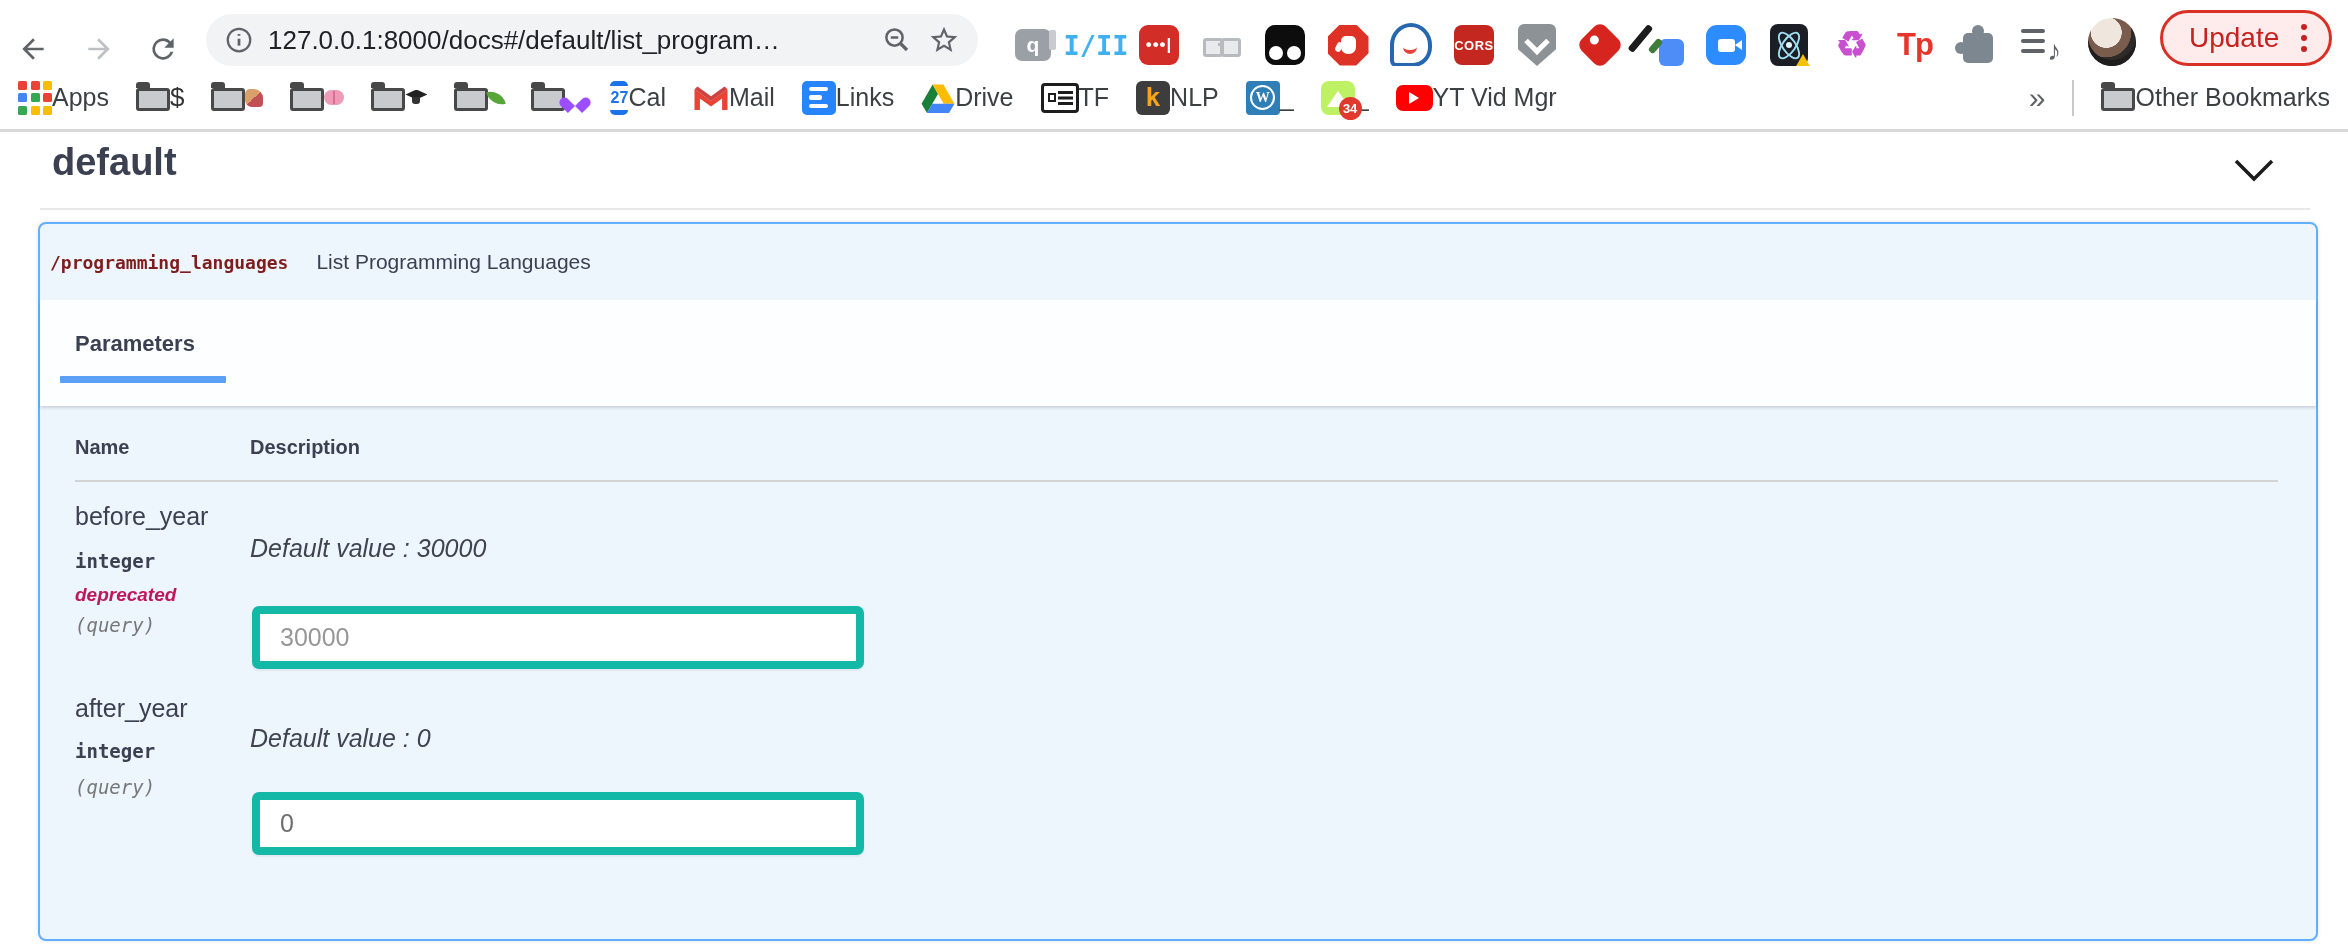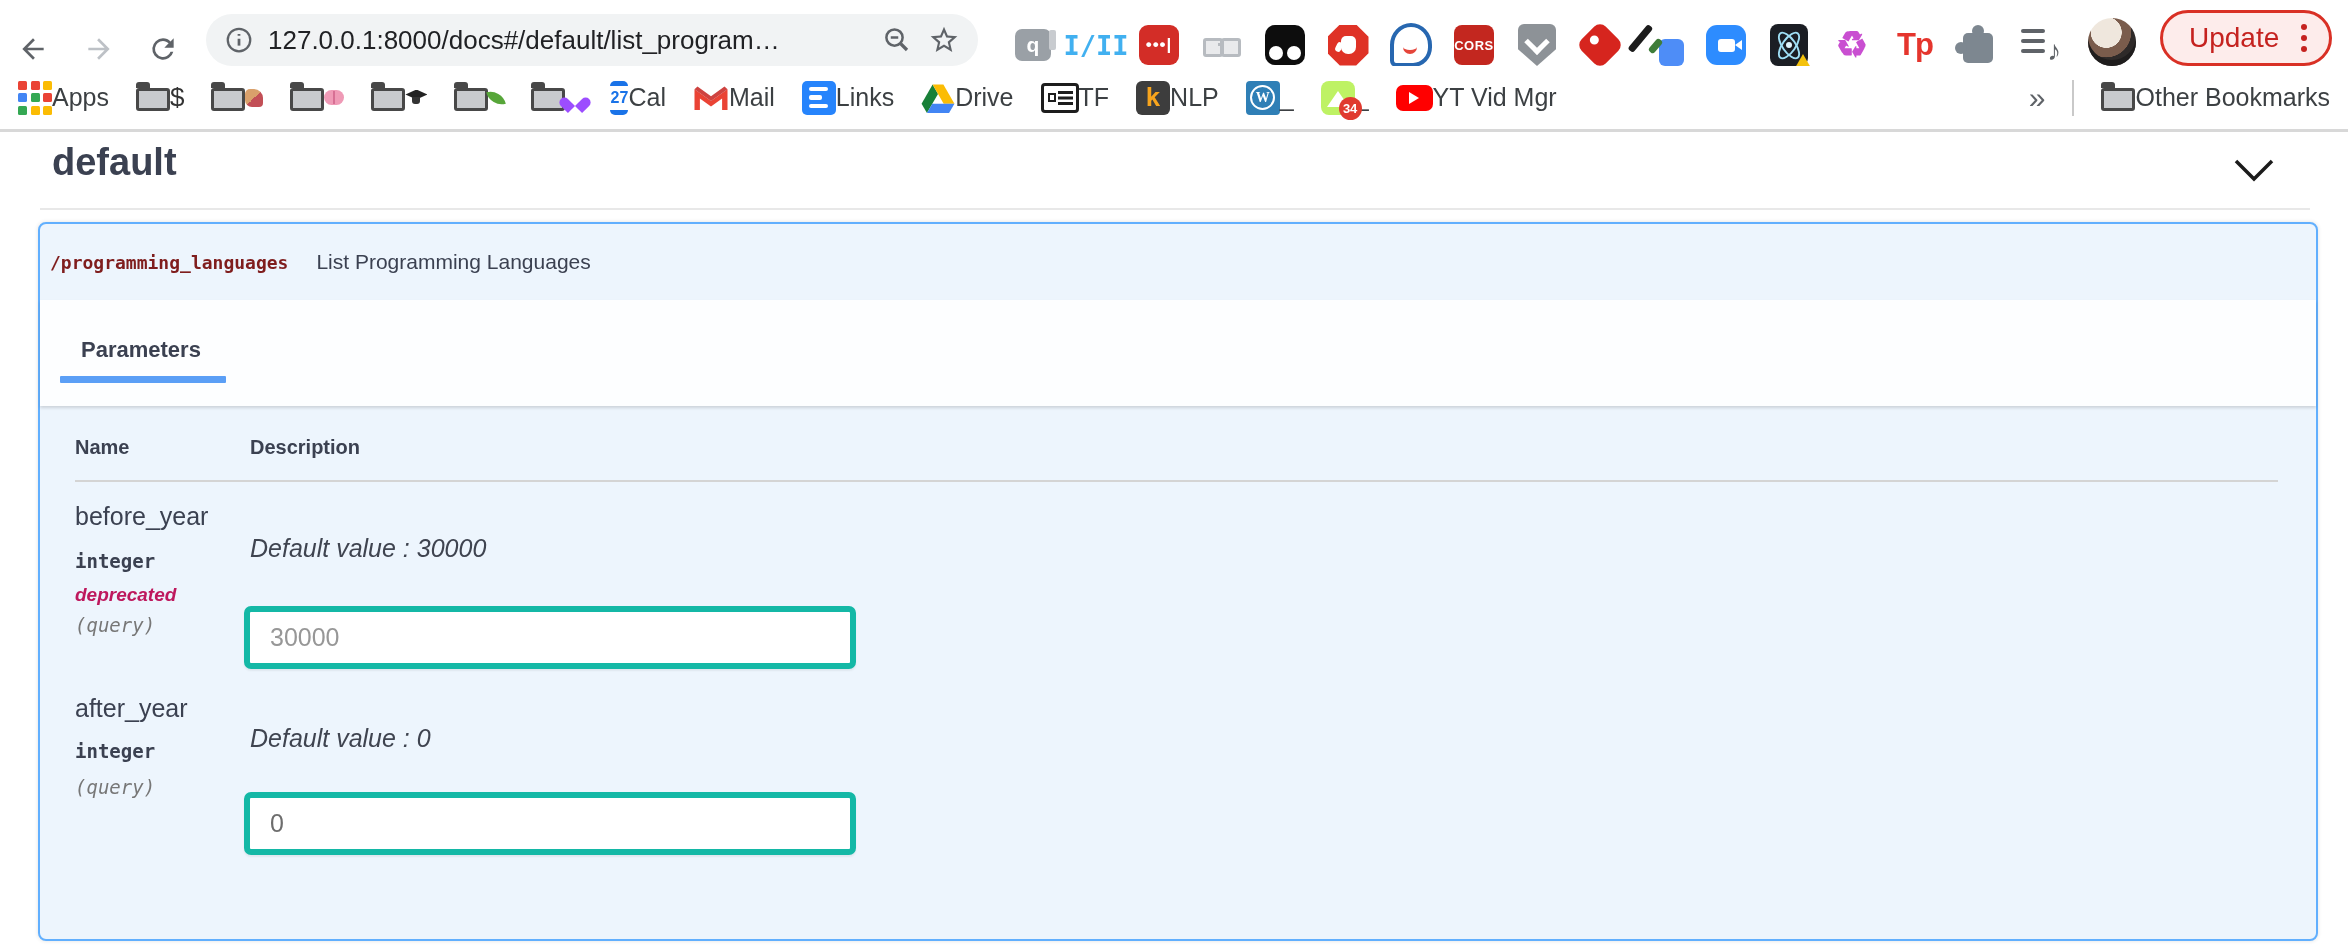--- a/index.html
+++ b/index.html
@@ -151,37 +151,37 @@
            box-shadow:0 0 4px rgba(0,0,0,.12)}
   .op-summary{position:absolute;left:0;top:0;right:0;height:76px;display:flex;align-items:center;
            gap:28px;padding:0 10px}
   .method-badge{width:200px;height:54px;background:#61affe;border-radius:6px;color:#fff;font-weight:700;
            font-size:22px;display:flex;align-items:center;justify-content:center;letter-spacing:1px;border:none}
   .op-path{font-family:"DejaVu Sans Mono",monospace;font-weight:700;font-size:18px;color:#7f1d1d}
   .op-desc{font-size:21px;color:#3b4151}
 
   .sec-header{position:absolute;left:0;right:0;top:76px;height:106px;background:rgba(255,255,255,.85);
            box-shadow:0 2px 3px rgba(0,0,0,.14)}
-  .tab-label{position:absolute;left:34px;top:30px;font-size:22px;font-weight:700;color:#3b4151;margin:7px}
+  .tab-label{position:absolute;left:34px;top:30px;font-size:22px;font-weight:700;color:#3b4151;margin:1px}
   .tab-underline{position:absolute;left:20px;top:76px;width:166px;height:7px;background:#5b9ff6;border-radius:1px}
   .try-btn{position:absolute;right:34px;top:15px;width:194px;height:55px;background:transparent;
            border:3px solid #848484;border-radius:7px;font-size:22px;font-weight:700;color:#3b4151;
            font-family:"Liberation Sans",sans-serif}
 
   .col-h{position:absolute;font-size:20px;font-weight:700;color:#3b4151}
   .h-name{left:35px;top:212px}.h-desc{left:210px;top:212px}
   .tbl-div{position:absolute;left:35px;right:38px;top:256px;height:2px;background:#d4d4d4}
 
   .p-name{position:absolute;left:35px;font-size:25px;color:#3b4151}
   .p-type{position:absolute;left:35px;font-family:"DejaVu Sans Mono",monospace;font-weight:700;font-size:19px;color:#3b4151}
   .p-depr{position:absolute;left:35px;font-family:Liberation Sans, sans-serif;font-weight:700;font-style:italic;font-size:19px;color:#be185d}
   .p-in{position:absolute;left:35px;font-family:"DejaVu Sans Mono",monospace;font-style:italic;font-size:19px;color:#777}
   .p-default{position:absolute;left:210px;font-style:italic;font-size:25px;color:#3f4450}
-  .p-input{position:absolute;left:204px;width:612px;height:63px;box-sizing:border-box;background:#fff;
-           border:6px solid #14b8a6;border-radius:7px;font-size:25px;padding:0 20px;
+  .p-input{position:absolute;left:212px;width:612px;height:63px;box-sizing:border-box;background:#fff;
+           border:8px solid #14b8a6;border-radius:7px;font-size:25px;padding:0 20px;
            box-shadow:0 2px 2px rgba(0,0,0,.06);font-family:"Liberation Sans",sans-serif}
   .val-gray{color:#979797}.val-dark{color:#6d6d6d}
 
   svg{display:block}
 </style>
 </head>
 <body>
 
 <div class="toolbar">
   <div class="nav-btn" style="margin-left:16px">

